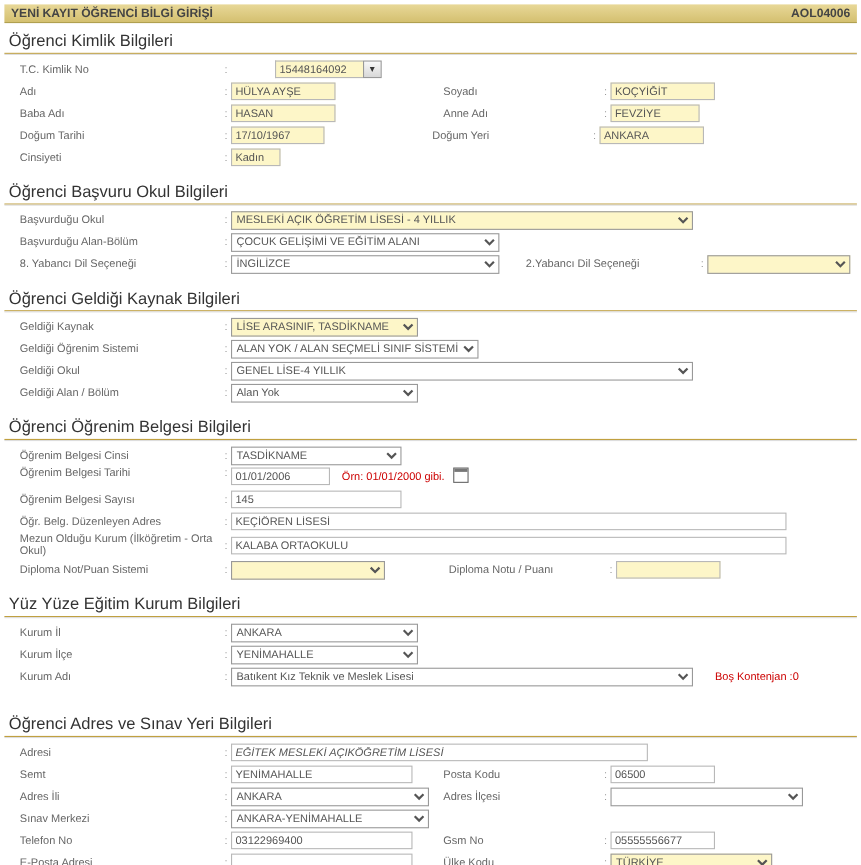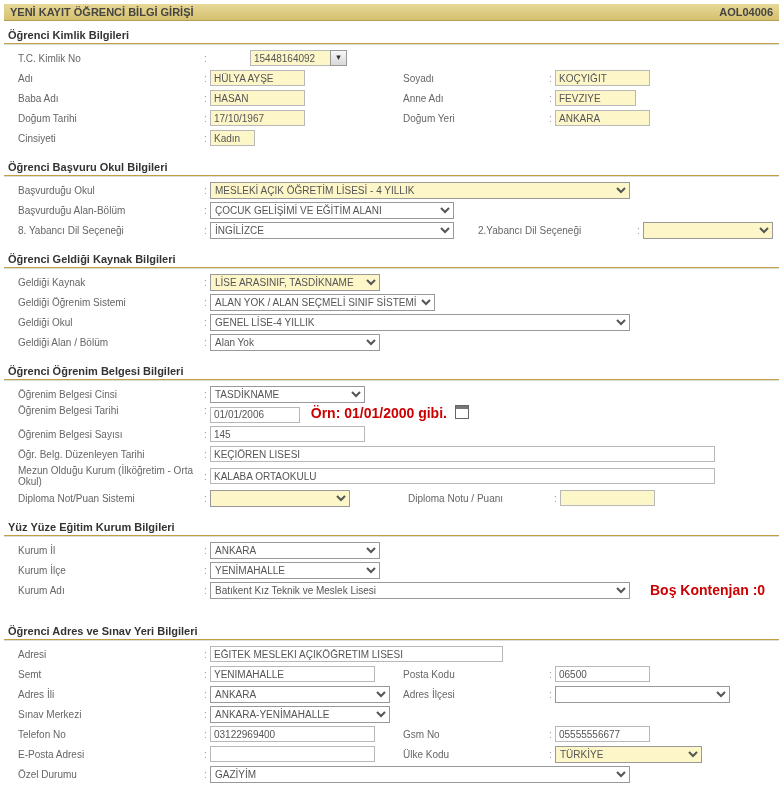--- a/index.html
+++ b/index.html
@@ -1,33 +1,33 @@
 <!DOCTYPE html>
 <html><head>
 <meta charset="utf-8">
 <style>
 * { box-sizing: border-box; margin: 0; padding: 0; }
 body { font-family: Arial, sans-serif; font-size: 10px; background: #fff; padding: 4px; }
 .header { background: linear-gradient(to bottom, #e8d898, #d4c070); color: #444; padding: 2px 6px; font-weight: bold; font-size: 11px; display: flex; justify-content: space-between; border-bottom: 1px solid #b0a050; }
 .section { margin-top: 6px; }
-.section-title { font-size: 11px; color: #333; font-weight: bold; padding: 2px 4px; border-bottom: 1px solid #c0a040; }
+.section-title { font-size: 15px; color: #333; font-weight: normal; padding: 2px 4px; border-bottom: 1px solid #c0a040; }
 .section-body { border-top: 1px solid #ddd; padding: 4px 6px; }
 .row { display: flex; align-items: center; min-height: 18px; margin-bottom: 2px; }
 .lbl { color: #666; font-size: 10px; padding-left: 8px; }
 .colon { color: #999; padding: 0 4px; width: 10px; }
 .w1 { width: 190px; flex-shrink: 0; }
 .wlbl2 { width: 150px; flex-shrink: 0; }
 input[type="text"], .txt { border: 1px solid #b8b8b8; font-size: 10px; padding: 1px 3px; height: 16px; color: #555; background: #fff; }
 .txt-yellow { background: #fdf6c8; }
 select { border: 1px solid #999; font-size: 10px; height: 17px; background: #fff; color: #555; }
 select.sel-yellow { background: #fdf6c8; }
 .darr { display:inline-block; width:17px; height:16px; border:1px solid #999; background:linear-gradient(#f8f8f8,#d8d8d8); text-align:center; line-height:13px; font-size:9px; color:#333; vertical-align:top; cursor:pointer; }
 .txtgrp { display: inline-flex; }
 .txtgrp .txt { border-right: none; }
-.redtxt { color: #c00; font-weight: bold; font-size: 14px; }
+.redtxt { color: #c00; font-weight: normal; font-size: 10px; }
 .calicon { display:inline-block; width:14px; height:14px; border:1px solid #666; margin-left:8px; position:relative; background:#fff; cursor:pointer; }
 .calicon::before { content:""; position:absolute; top:0; left:0; right:0; height:3px; background:#777; }
 </style>
 </head>
 <body>
 
 <div class="header">
   <span>YENİ KAYIT ÖĞRENCİ  BİLGİ GİRİŞİ</span>
   <span>AOL04006</span>
 </div>
@@ -57,21 +57,21 @@
         <span class="colon">:</span>
       <input class="txt txt-yellow" style="width: 95px;" value="HASAN">
       <span style="width:90px"></span>
       <span class="lbl wlbl2">Anne Adı</span>
         <span class="colon">:</span>
       <input class="txt txt-yellow" style="width: 81px;" value="FEVZİYE">
     </div>
     <div class="row">
       <span class="lbl w1">Doğum Tarihi</span>
         <span class="colon">:</span>
-      <input class="txt txt-yellow" style="width: 95px;" value="17/10/1967">
+      <input class="txt txt-yellow" style="width: 85px;" value="17/10/1967">
       <span style="width:90px"></span>
       <span class="lbl wlbl2">Doğum Yeri</span>
         <span class="colon">:</span>
       <input class="txt txt-yellow" style="width: 95px;" value="ANKARA">
     </div>
     <div class="row">
       <span class="lbl w1">Cinsiyeti</span>
         <span class="colon">:</span>
       <input class="txt txt-yellow" style="width: 45px;" value="Kadın">
     </div>
@@ -146,21 +146,21 @@
         <span class="redtxt" style="margin-left:8px">Örn: 01/01/2000 gibi.</span>
       </div>
       <span class="calicon"></span>
     </div>
     <div class="row">
       <span class="lbl w1">Öğrenim Belgesi Sayısı</span>
         <span class="colon">:</span>
       <input class="txt" style="width: 155px;" value="145">
     </div>
     <div class="row">
-      <span class="lbl w1">Öğr. Belg. Düzenleyen Tarihi</span>
+      <span class="lbl w1">Öğr. Belg. Düzenleyen Adres</span>
         <span class="colon">:</span>
       <input class="txt" style="width: 505px;" value="KEÇİÖREN LİSESİ">
     </div>
     <div class="row">
       <span class="lbl w1">Mezun Olduğu Kurum (İlköğretim - Orta Okul)</span>
         <span class="colon">:</span>
       <input class="txt" style="width: 505px;" value="KALABA ORTAOKULU">
     </div>
     <div class="row">
       <span class="lbl w1">Diploma Not/Puan Sistemi</span>
@@ -198,21 +198,21 @@
 </div>
 
 <div style="height:12px"></div>
 
 <div class="section">
   <div class="section-title">Öğrenci Adres ve Sınav Yeri Bilgileri</div>
   <div class="section-body">
     <div class="row">
       <span class="lbl w1">Adresi</span>
         <span class="colon">:</span>
-      <input class="txt" style="width: 293px;" value="EĞİTEK MESLEKİ AÇIKÖĞRETİM LİSESİ">
+      <input class="txt" style="width: 379px; font-style: italic;" value="EĞİTEK MESLEKİ AÇIKÖĞRETİM LİSESİ">
     </div>
     <div class="row">
       <span class="lbl w1">Semt</span>
         <span class="colon">:</span>
       <input class="txt" style="width: 165px;" value="YENİMAHALLE">
       <span style="width:20px"></span>
       <span class="lbl wlbl2">Posta Kodu</span>
         <span class="colon">:</span>
       <input class="txt" style="width: 95px;" value="06500">
     </div>

